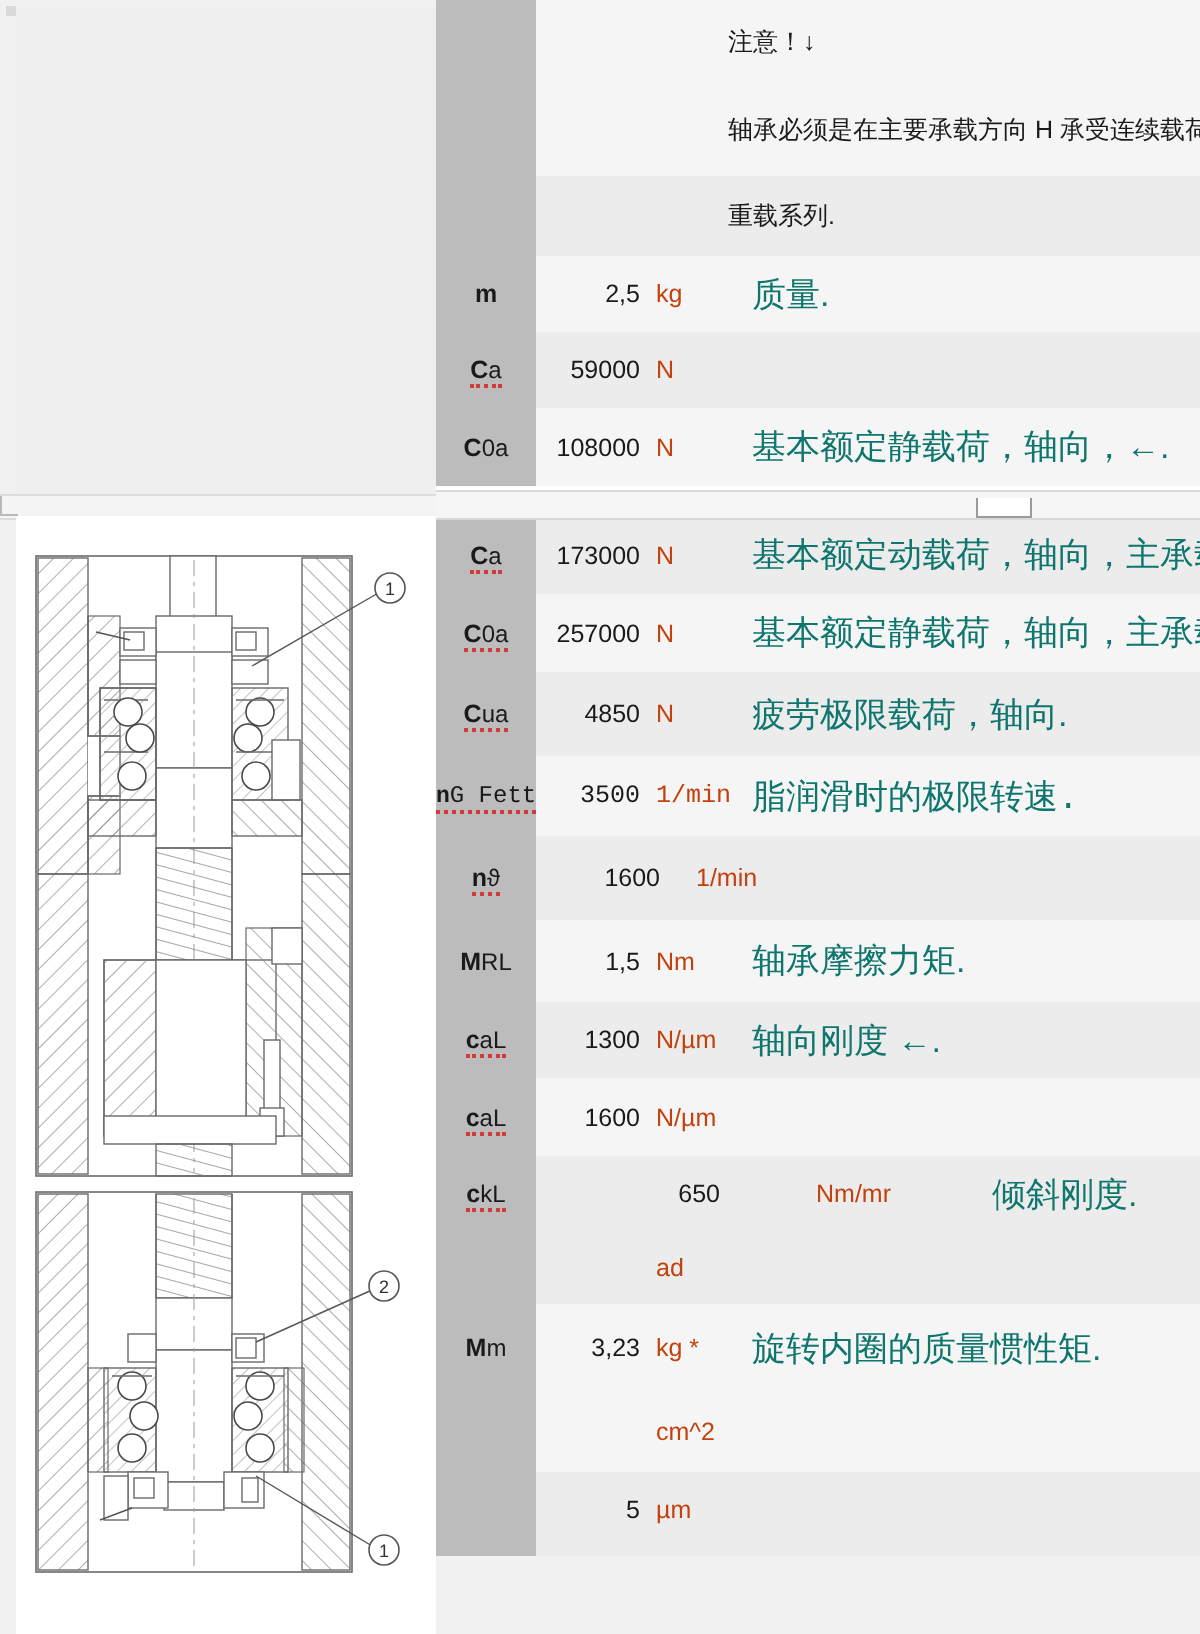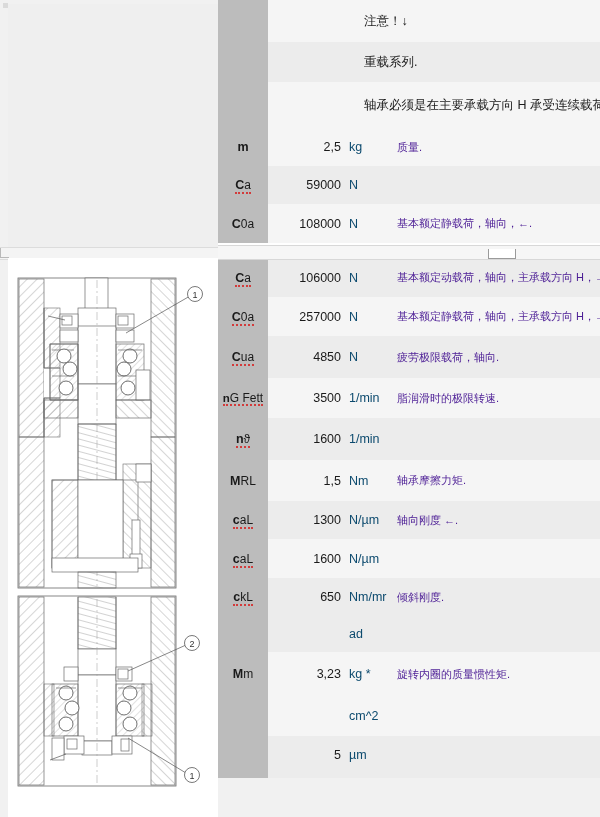--- a/index.html
+++ b/index.html
@@ -108,34 +108,33 @@
     padding-bottom: 0px;
   }
   .c-sym.small { font-size: 11.5px; }
 
   .c-val {
     width: 52px; min-width: 52px;
     text-align: right;
     font-size: 12.5px;
     color: #1a1a1a;
     padding-right: 4px;
-    padding-left: 21px;
   }
   .c-unit {
     width: 44px; min-width: 44px;
     text-align: left;
     font-size: 12.5px;
-    color: #0c4a6e;
+    color: #c2410c;
     padding-left: 4px;
   }
   .c-desc {
     flex: 1;
     text-align: left;
-    font-size: 11px;
-    color: #4c1d95;
+    font-size: 17px;
+    color: #0f766e;
     padding-left: 4px;
     overflow: hidden;
   }
   .c-full {
     flex: 1;
     font-size: 12.5px;
     color: #1a1a1a;
     padding-left: 96px;
   }
 
@@ -339,28 +338,28 @@
 
     <div class="tbl-block" id="block-a">
       <div class="symcol" style="height:243px;"></div>
       <div class="rows">
 
         <div class="row alt" style="height:42px;">
           <div class="c-sym"></div>
           <div class="c-full">注意！↓</div>
         </div>
 
+        <div class="row alt" style="height:46px;">
+          <div class="c-sym"></div>
+          <div class="c-full">轴承必须是在主要承载方向 H 承受连续载荷</div>
+        </div>
+
         <div class="row" style="height:40px;">
           <div class="c-sym"></div>
           <div class="c-full">重载系列.</div>
-        </div>
-
-        <div class="row alt" style="height:46px;">
-          <div class="c-sym"></div>
-          <div class="c-full">轴承必须是在主要承载方向 H 承受连续载荷</div>
         </div>
 
         <div class="row alt" style="height:38px;">
           <div class="c-sym"><span>m</span><span class="sub"></span></div>
           <div class="c-val">2,5</div>
           <div class="c-unit">kg</div>
           <div class="c-desc">质量.</div>
         </div>
 
         <div class="row" style="height:38px;">
@@ -382,47 +381,47 @@
     <div class="pagebreak">
       <div class="pb-mark"></div>
     </div>
 
     <div class="tbl-block" id="block-b">
       <div class="symcol" style="height:559px;"></div>
       <div class="rows">
 
         <div class="row" style="height:39px;">
           <div class="c-sym"><span class="wavy"><span>C</span><span class="sub">a</span></span></div>
-          <div class="c-val">106000</div>
+          <div class="c-val">173000</div>
           <div class="c-unit">N</div>
           <div class="c-desc">基本额定动载荷，轴向，主承载方向 H，→.</div>
         </div>
 
         <div class="row alt" style="height:39px;">
           <div class="c-sym"><span class="wavy"><span>C</span><span class="sub">0a</span></span></div>
           <div class="c-val">257000</div>
           <div class="c-unit">N</div>
           <div class="c-desc">基本额定静载荷，轴向，主承载方向 H，→.</div>
         </div>
 
         <div class="row" style="height:42px;">
           <div class="c-sym"><span class="wavy"><span>C</span><span class="sub">ua</span></span></div>
           <div class="c-val">4850</div>
           <div class="c-unit">N</div>
           <div class="c-desc">疲劳极限载荷，轴向.</div>
         </div>
 
-        <div class="row alt" style="height:40px;">
+        <div class="row alt" style="height:40px;font-family:Liberation Mono, monospace;">
           <div class="c-sym small"><span class="wavy"><span>n</span><span class="sub">G Fett</span></span></div>
           <div class="c-val">3500</div>
           <div class="c-unit">1/min</div>
           <div class="c-desc">脂润滑时的极限转速.</div>
         </div>
 
-        <div class="row" style="height:42px;">
+        <div class="row" style="height:42px;gap:10px;">
           <div class="c-sym"><span class="wavy"><span>n</span><span class="sub">ϑ</span></span></div>
           <div class="c-val">1600</div>
           <div class="c-unit">1/min</div>
           <div class="c-desc"></div>
         </div>
 
         <div class="row alt" style="height:41px;">
           <div class="c-sym"><span>M</span><span class="sub">RL</span></div>
           <div class="c-val">1,5</div>
           <div class="c-unit">Nm</div>
@@ -435,21 +434,21 @@
           <div class="c-unit">N/µm</div>
           <div class="c-desc">轴向刚度 ←.</div>
         </div>
 
         <div class="row alt" style="height:39px;">
           <div class="c-sym"><span class="wavy"><span>c</span><span class="sub">aL</span></span></div>
           <div class="c-val">1600</div>
           <div class="c-unit">N/µm</div>
         </div>
 
-        <div class="row" style="height:38px;">
+        <div class="row" style="height:38px;gap:40px;">
           <div class="c-sym"><span class="wavy"><span>c</span><span class="sub">kL</span></span></div>
           <div class="c-val">650</div>
           <div class="c-unit">Nm/mr</div>
           <div class="c-desc">倾斜刚度.</div>
         </div>
 
         <div class="row" style="height:36px;">
           <div class="c-sym"></div>
           <div class="c-val"></div>
           <div class="c-unit"><span class="wavy">ad</span></div>

